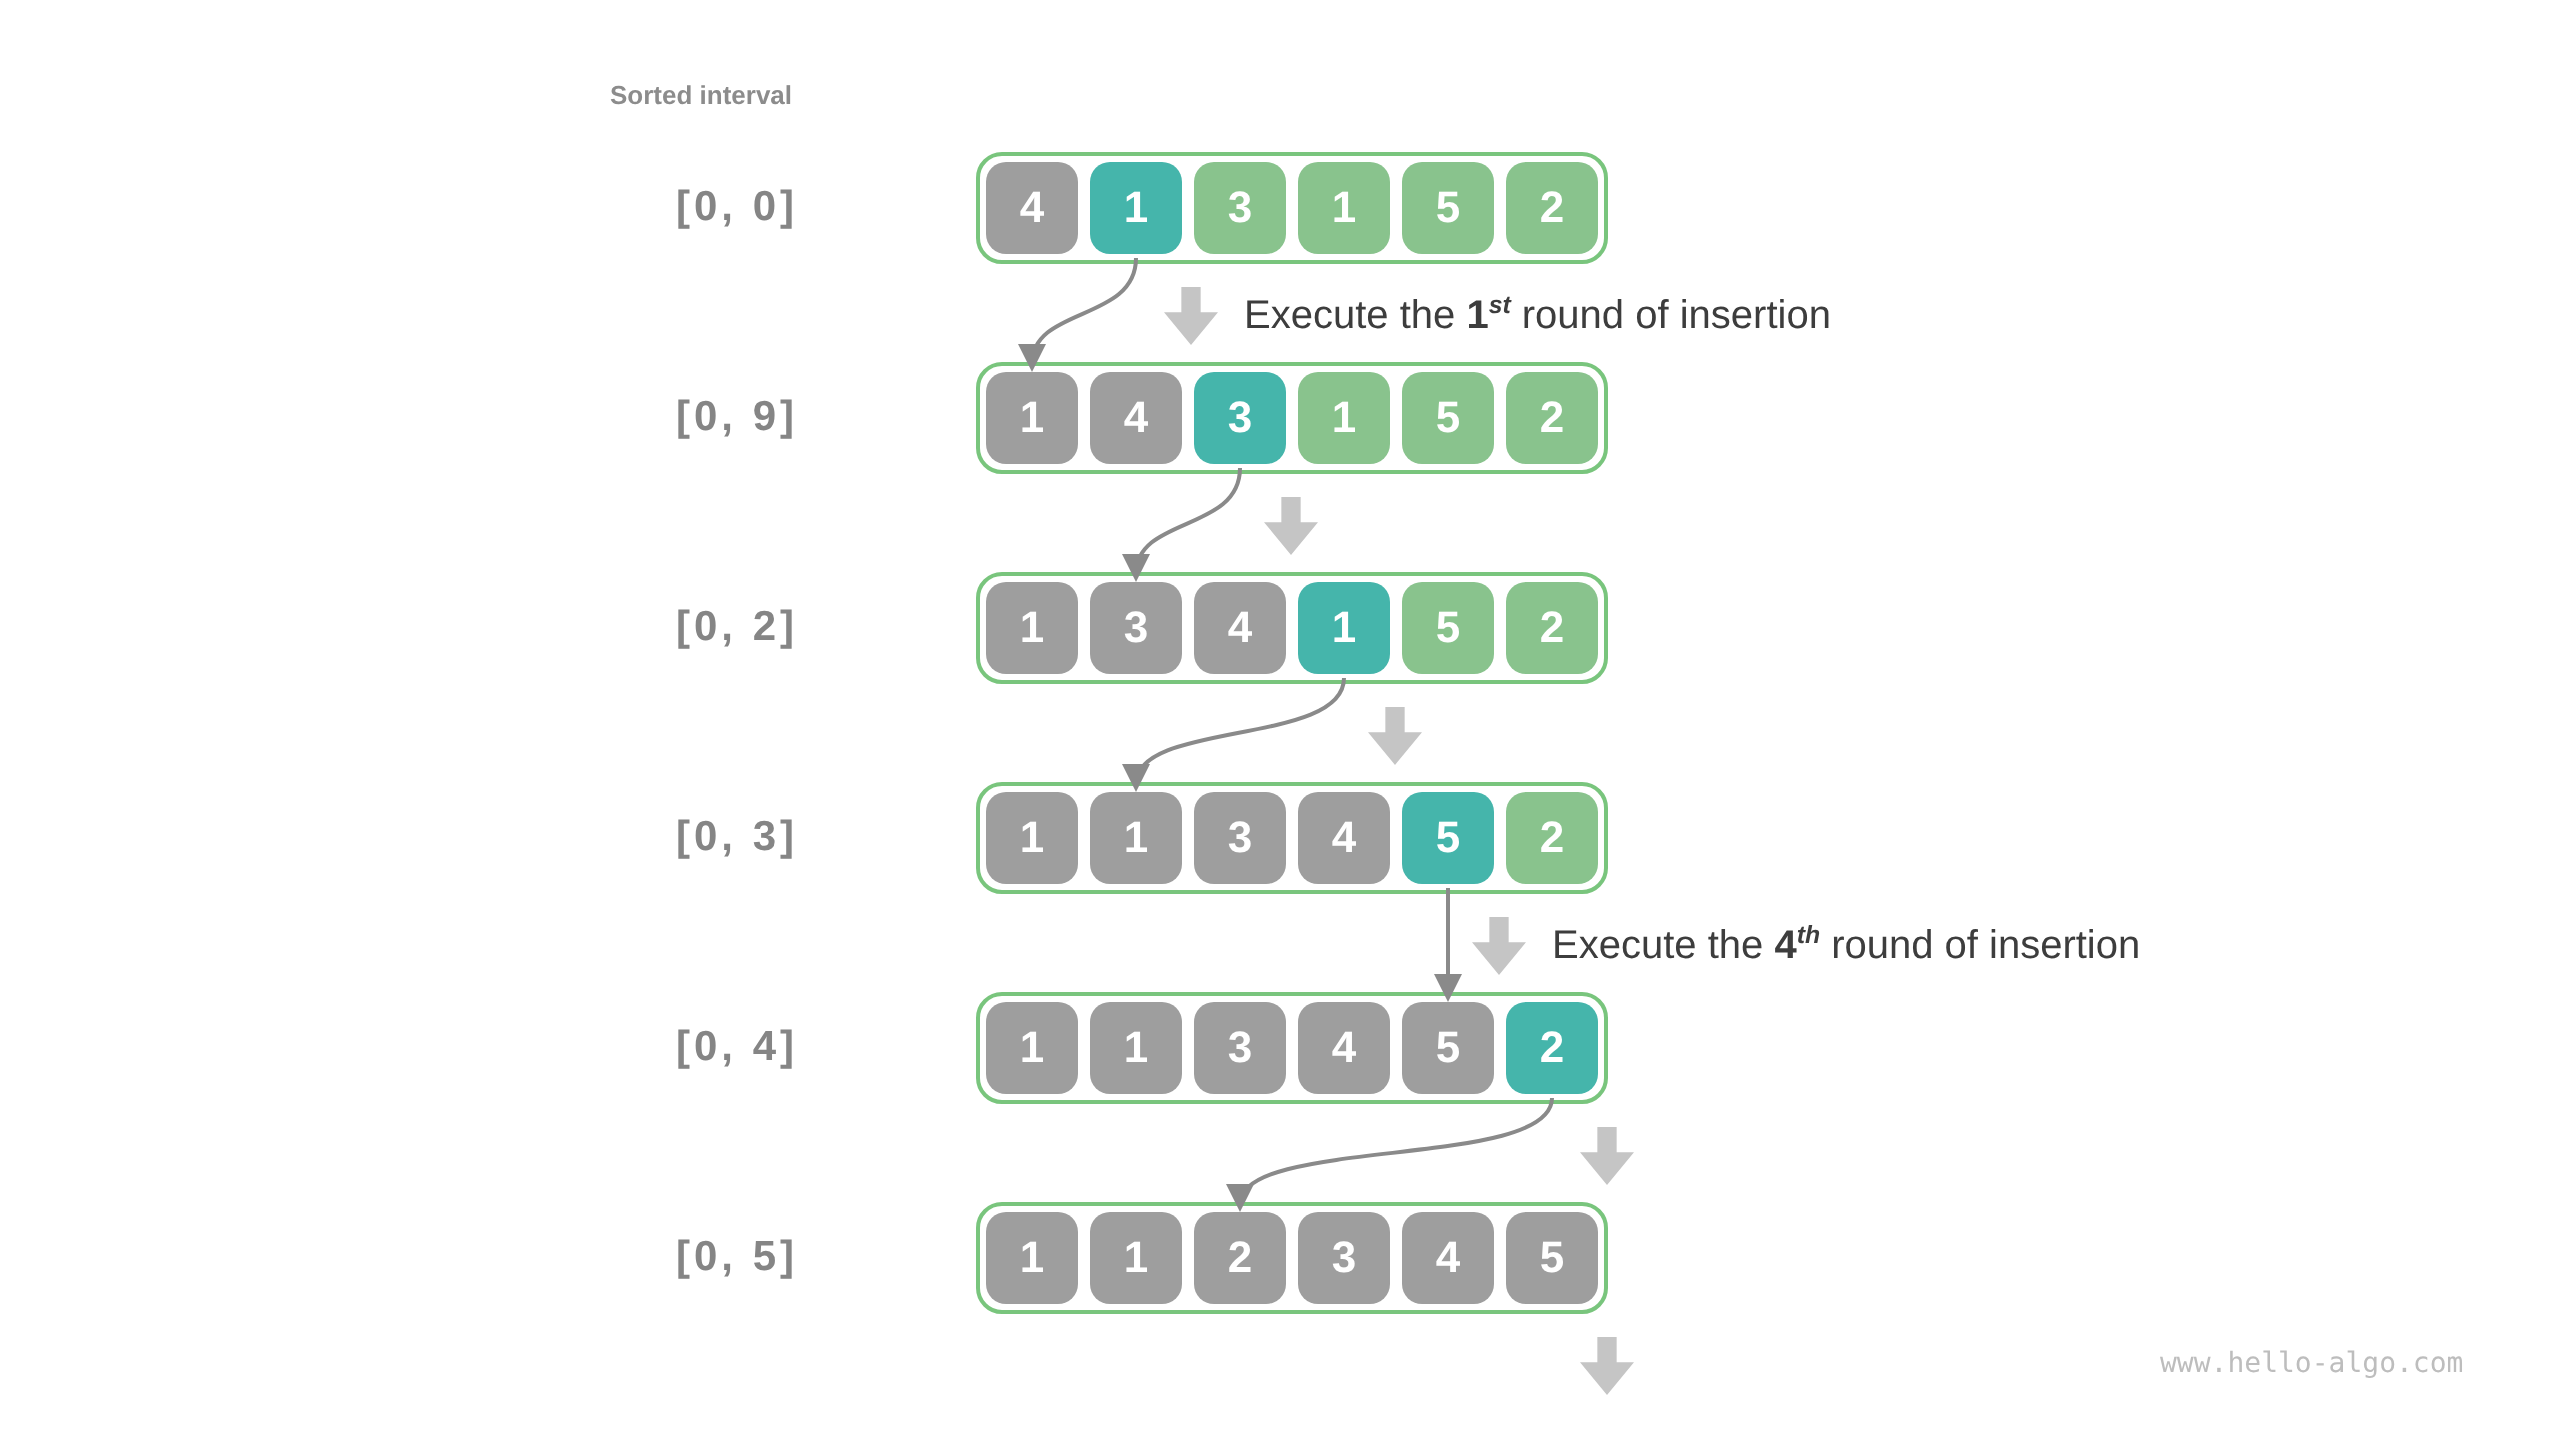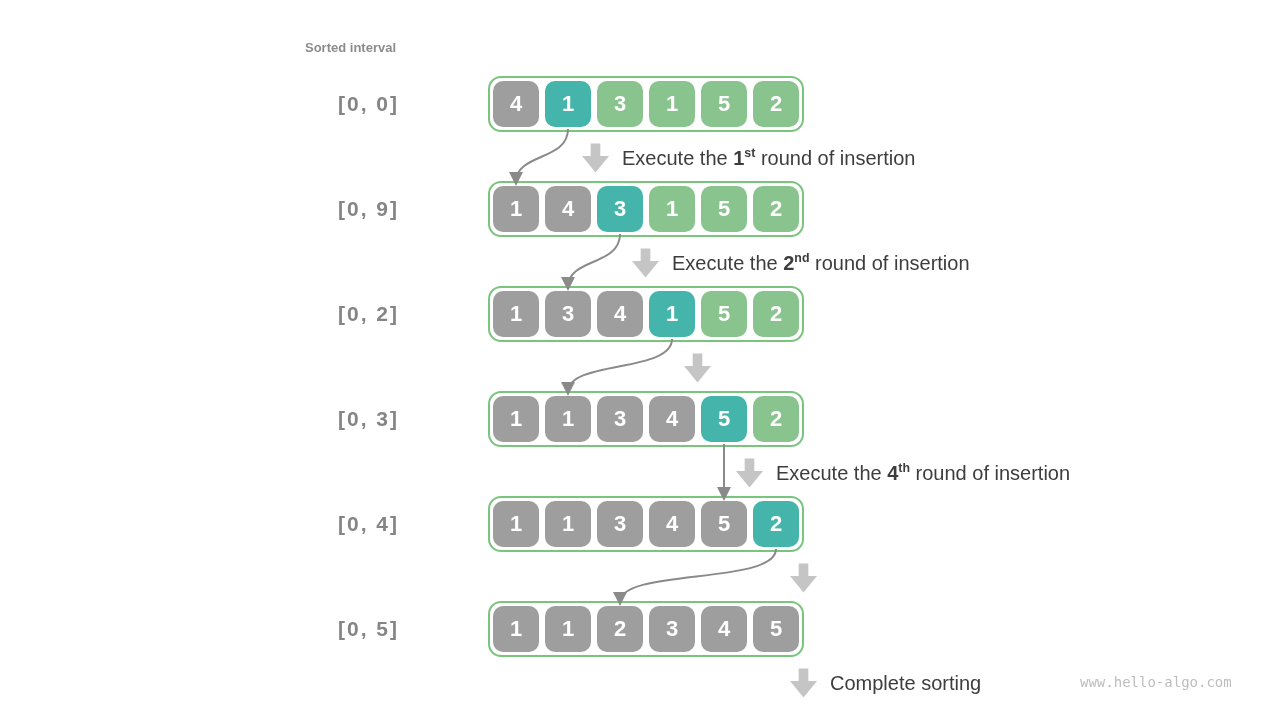--- a/index.html
+++ b/index.html
@@ -32,21 +32,21 @@
   .cell-unsorted{background:var(--unsorted_cell);}
   .step{
     position:absolute;display:flex;align-items:center;gap:13px;height:32px;
   }
   .block-arrow{width:27px;height:30px;flex:0 0 auto;}
   .block-arrow path{fill:var(--block_arrow);}
   .step-text{
     font-size:20px;color:var(--step_text);white-space:nowrap;line-height:32px;
   }
   .step-text b{font-weight:700;}
-  .step-text sup{font-size:62%;font-weight:700;vertical-align:super;line-height:0;}
+  .step-text sup{font-size:62%;font-weight:700;vertical-align:super;line-height:0;font-style:italic;}
   .connectors{
     position:absolute;left:0;top:0;width:1280px;height:720px;pointer-events:none;
   }
   .connectors path.line{stroke:var(--connector);stroke-width:2;fill:none;}
   .watermark{
     position:absolute;left:1080px;top:674px;
     font-family:"DejaVu Sans Mono", monospace;font-size:14px;color:var(--watermark);text-align:center;
   }
 </style>
 </head>
@@ -113,21 +113,20 @@
 <div class="step" style="left:582px;top:142px">
   <svg class="block-arrow" viewBox="0 0 28 30">
       <path d="M9,0 L19,0 L19,13 L28,13 L14,30 L0,13 L9,13 Z"></path>
     </svg>
   <span class="step-text"><span>Execute the </span><b>1</b><sup><b>st</b></sup><span> round of insertion</span></span>
 </div>
 <div class="step" style="left:632px;top:247px">
   <svg class="block-arrow" viewBox="0 0 28 30">
       <path d="M9,0 L19,0 L19,13 L28,13 L14,30 L0,13 L9,13 Z"></path>
     </svg>
-  <span class="step-text"><span>Execute the </span><b>2</b><sup><b>nd</b></sup><span> round of insertion</span></span>
 </div>
 <div class="step" style="left:684px;top:352px">
   <svg class="block-arrow" viewBox="0 0 28 30">
       <path d="M9,0 L19,0 L19,13 L28,13 L14,30 L0,13 L9,13 Z"></path>
     </svg>
 </div>
 <div class="step" style="left:736px;top:457px">
   <svg class="block-arrow" viewBox="0 0 28 30">
       <path d="M9,0 L19,0 L19,13 L28,13 L14,30 L0,13 L9,13 Z"></path>
     </svg>
@@ -135,21 +134,20 @@
 </div>
 <div class="step" style="left:790px;top:562px">
   <svg class="block-arrow" viewBox="0 0 28 30">
       <path d="M9,0 L19,0 L19,13 L28,13 L14,30 L0,13 L9,13 Z"></path>
     </svg>
 </div>
 <div class="step" style="left:790px;top:667px">
   <svg class="block-arrow" viewBox="0 0 28 30">
       <path d="M9,0 L19,0 L19,13 L28,13 L14,30 L0,13 L9,13 Z"></path>
     </svg>
-  <span class="step-text"><span>Complete sorting</span><b></b><sup><b></b></sup><span></span></span>
 </div>
 
 <svg class="connectors" viewBox="0 0 1280 720">
   <defs>
     <marker id="ah" markerWidth="9" markerHeight="9" refX="5" refY="3.5" orient="auto">
       <path d="M0,0 L7,3.5 L0,7 Z" style="fill:var(--connector)"></path>
     </marker>
   </defs>
   <path class="line" marker-end="url(#ah)" d="M568,129 C568,161 516,153 516,182"></path>
   <path class="line" marker-end="url(#ah)" d="M620,234 C620,266 568,258 568,287"></path>

